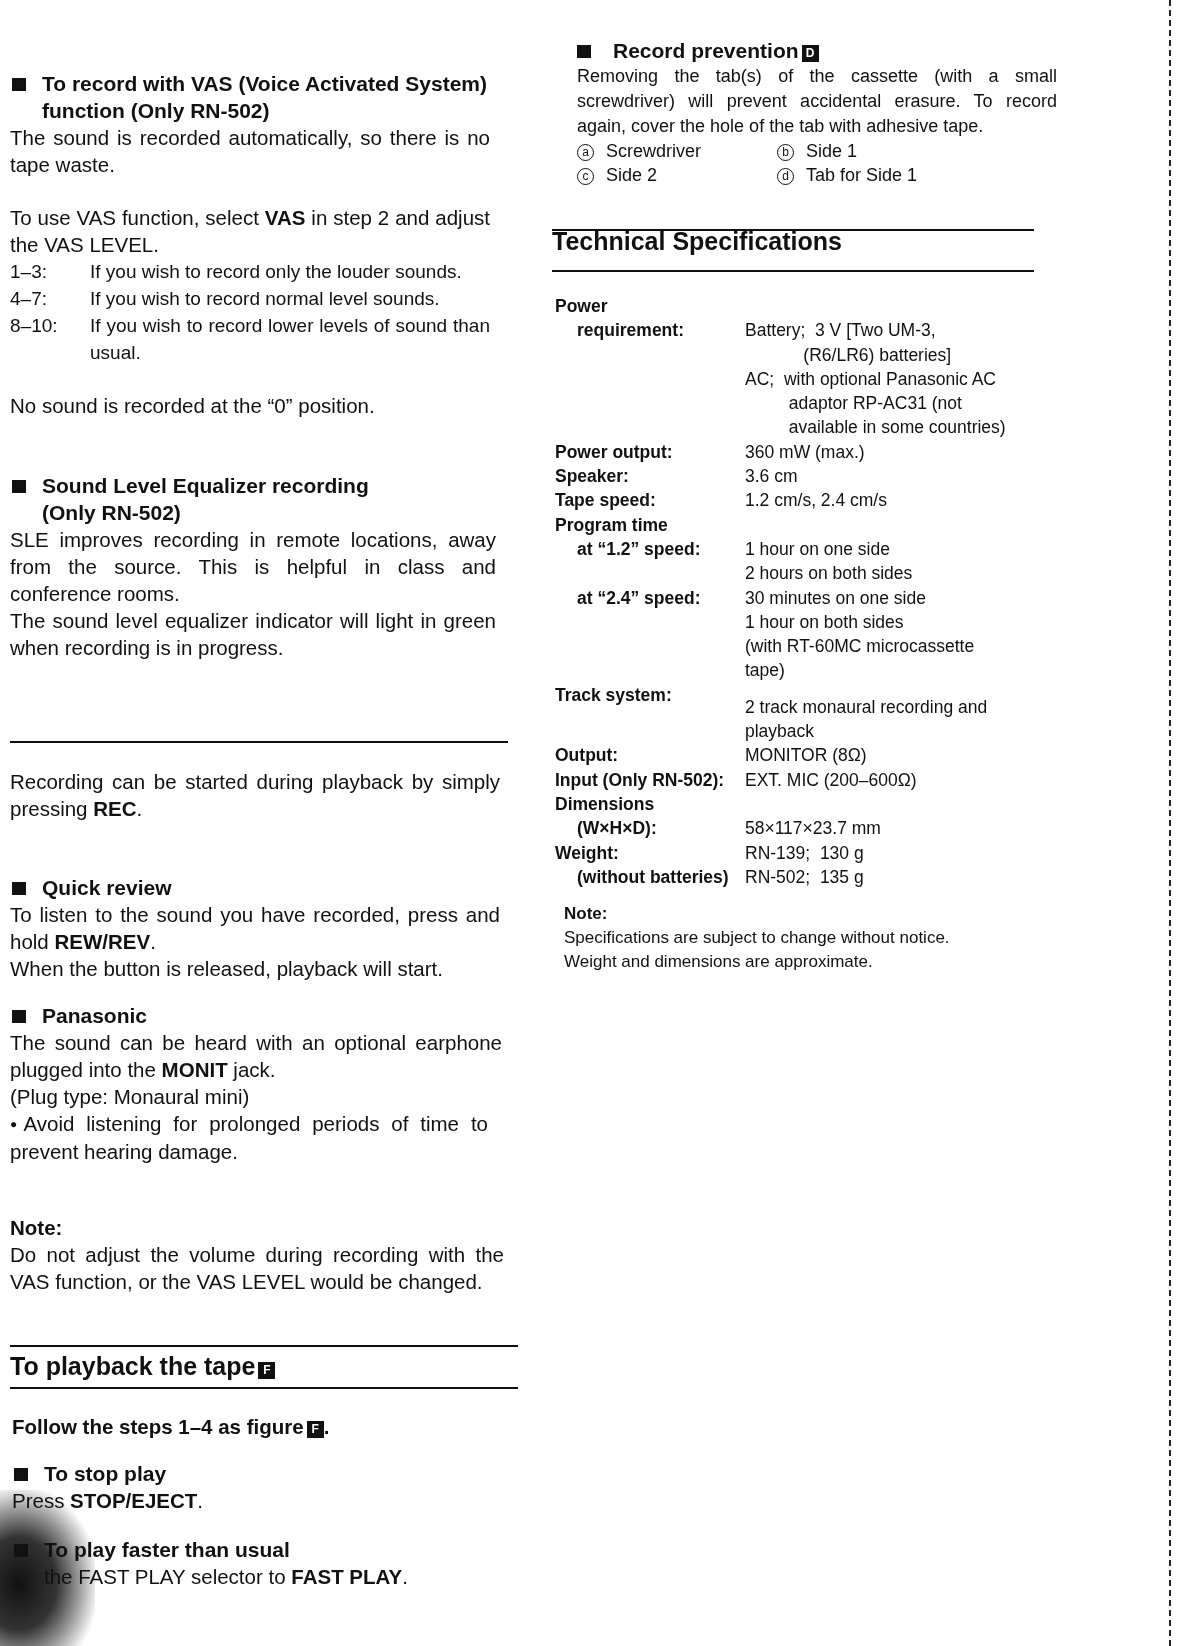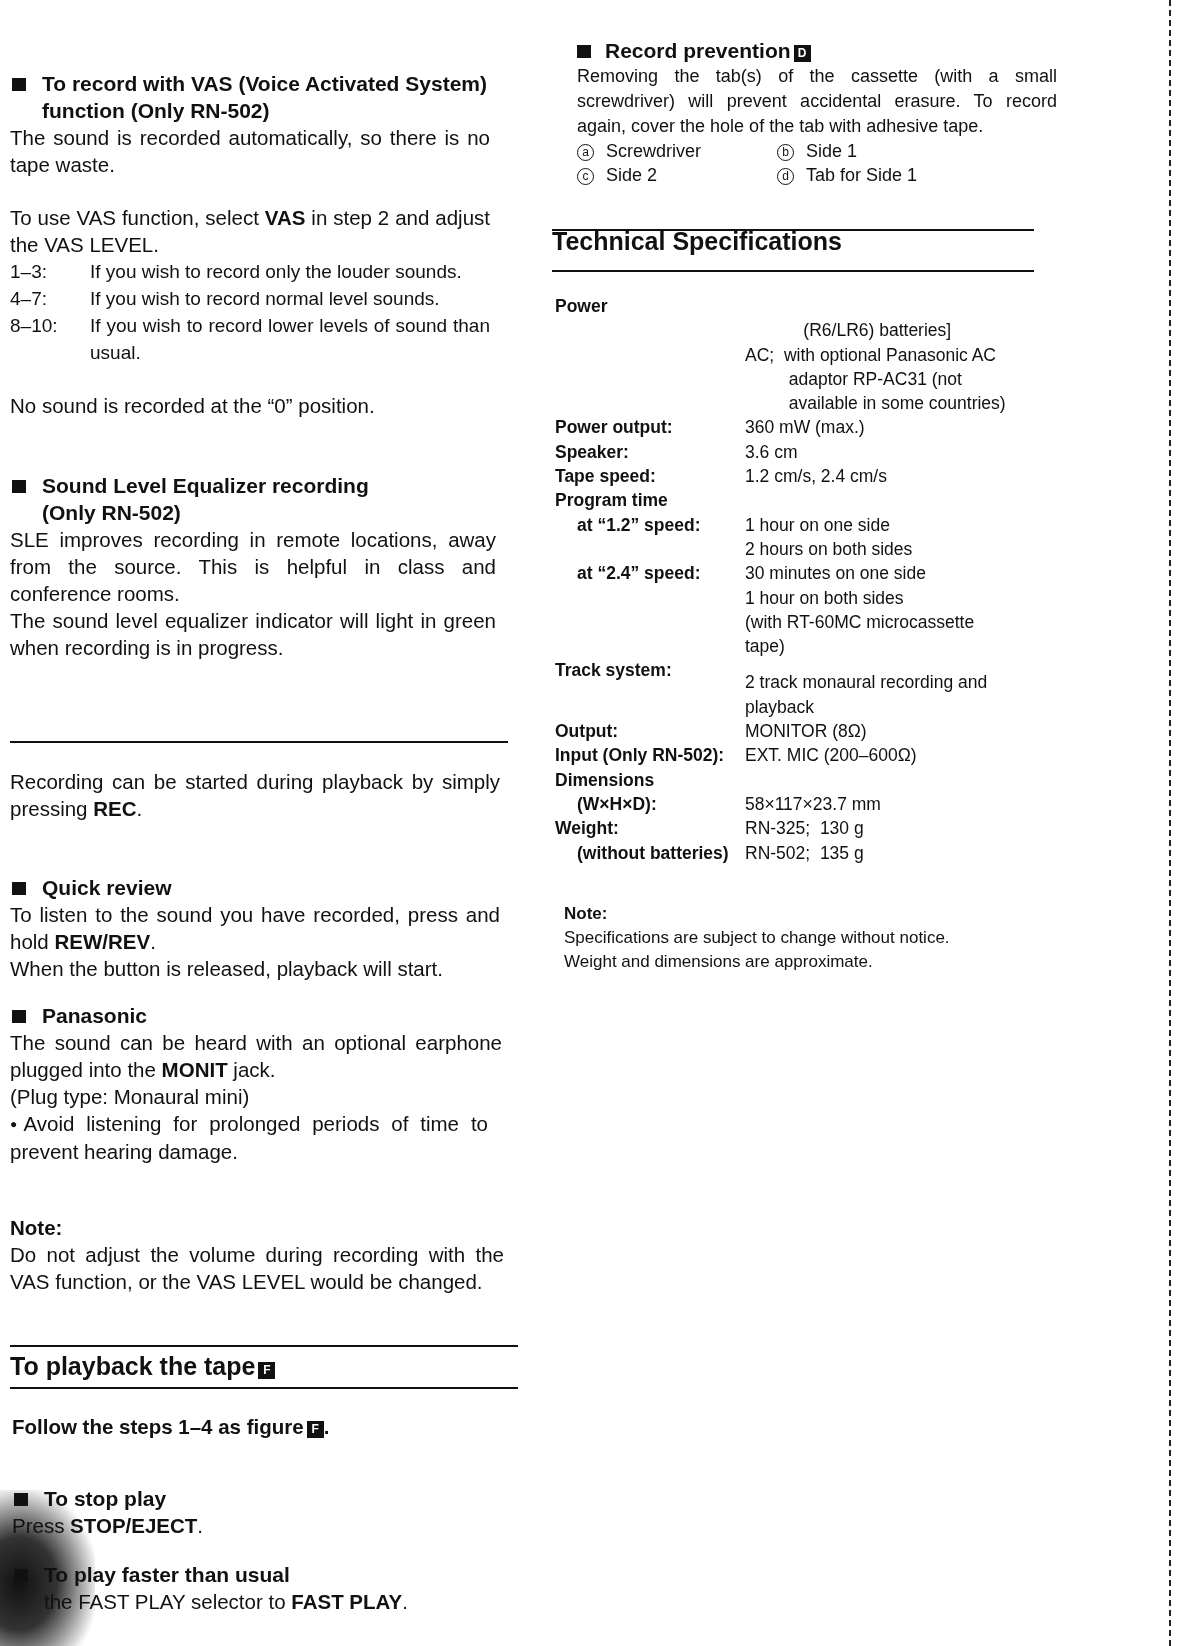--- a/index.html
+++ b/index.html
@@ -105,32 +105,32 @@
 
   <div class="rule" style="top:1345px;width:508px;"></div>
   <div class="abs" style="top:1351px;">
     <span class="section-title">To playback the tape</span><span class="box">F</span>
   </div>
   <div class="rule thin" style="top:1387px;width:508px;"></div>
 
   <div class="abs" style="top:1413px;left:2px;">
     <p class="t b"><span>Follow the steps 1–4 as figure</span><span class="box">F</span><span>.</span></p>
 
-    <div class="h" style="margin-top:45px;"><span class="sq"></span><span>To stop play</span></div>
+    <div class="h" style="margin-top:20px;"><span class="sq"></span><span>To stop play</span></div>
     <p class="t"><span>Press </span><span class="b">STOP/EJECT</span><span>.</span></p>
 
     <div class="h" style="margin-top:22px;"><span class="sq"></span><span>To play faster than usual</span></div>
     <p class="t" style="padding-left:32px;"><span>the </span><span>FAST PLAY selector to </span><span class="b">FAST PLAY</span><span>.</span></p>
   </div>
 </div>
 
 <div class="col" id="right">
 
   <div class="abs" style="top:37px;">
-    <div class="h" style="padding-left:28px;">
+    <div class="h" style="padding-left:36px;">
       <span class="sq" style="left:0;"></span>
       <span>Record prevention</span><span class="box">D</span>
     </div>
     <p class="t2" style="width:480px;text-align:justify;">Removing the tab(s) of the cassette (with a small screwdriver) will prevent accidental erasure. To record again, cover the hole of the tab with adhesive tape.</p>
     <div class="legend">
       <div><span class="circ">a</span><span>Screwdriver</span></div>
       <div><span class="circ">b</span><span>Side 1</span></div>
       <div><span class="circ">c</span><span>Side 2</span></div>
       <div><span class="circ">d</span><span>Tab for Side 1</span></div>
     </div>
@@ -141,20 +141,24 @@
     <span class="section-title">Technical Specifications</span>
   </div>
   <div class="rule thin" style="top:270px;left:-25px;width:482px;"></div>
 
   <div class="abs" id="spec-table" style="top:294px;left:-22px;width:480px;">
       <div class="spec">
         <span class="k">Power</span>
         <span class="v" style="white-space: pre;"></span>
       </div>
       <div class="spec">
+        <span class="k ind">requirement:</span>
+        <span class="v" style="white-space: pre;">Battery;  3 V [Two UM-3,</span>
+      </div>
+      <div class="spec">
         <span class="k ind"></span>
         <span class="v" style="white-space: pre;">            (R6/LR6) batteries]</span>
       </div>
       <div class="spec">
         <span class="k ind"></span>
         <span class="v" style="white-space: pre;">AC;  with optional Panasonic AC</span>
       </div>
       <div class="spec">
         <span class="k ind"></span>
         <span class="v" style="white-space: pre;">         adaptor RP-AC31 (not</span>
@@ -222,21 +226,21 @@
       <div class="spec">
         <span class="k">Dimensions</span>
         <span class="v" style="white-space: pre;"></span>
       </div>
       <div class="spec">
         <span class="k ind">(W×H×D):</span>
         <span class="v" style="white-space: pre;">58×117×23.7 mm</span>
       </div>
       <div class="spec">
         <span class="k">Weight:</span>
-        <span class="v" style="white-space: pre;">RN-325;  130 g</span>
+        <span class="v" style="white-space: pre;">RN-139;  130 g</span>
       </div>
       <div class="spec">
         <span class="k ind">(without batteries)</span>
         <span class="v" style="white-space: pre;">RN-502;  135 g</span>
       </div>
     </div>
 
   <div class="abs" style="top:902px;left:-13px;">
     <p class="sm b">Note:</p>
     <p class="sm">Specifications are subject to change without notice.</p>

